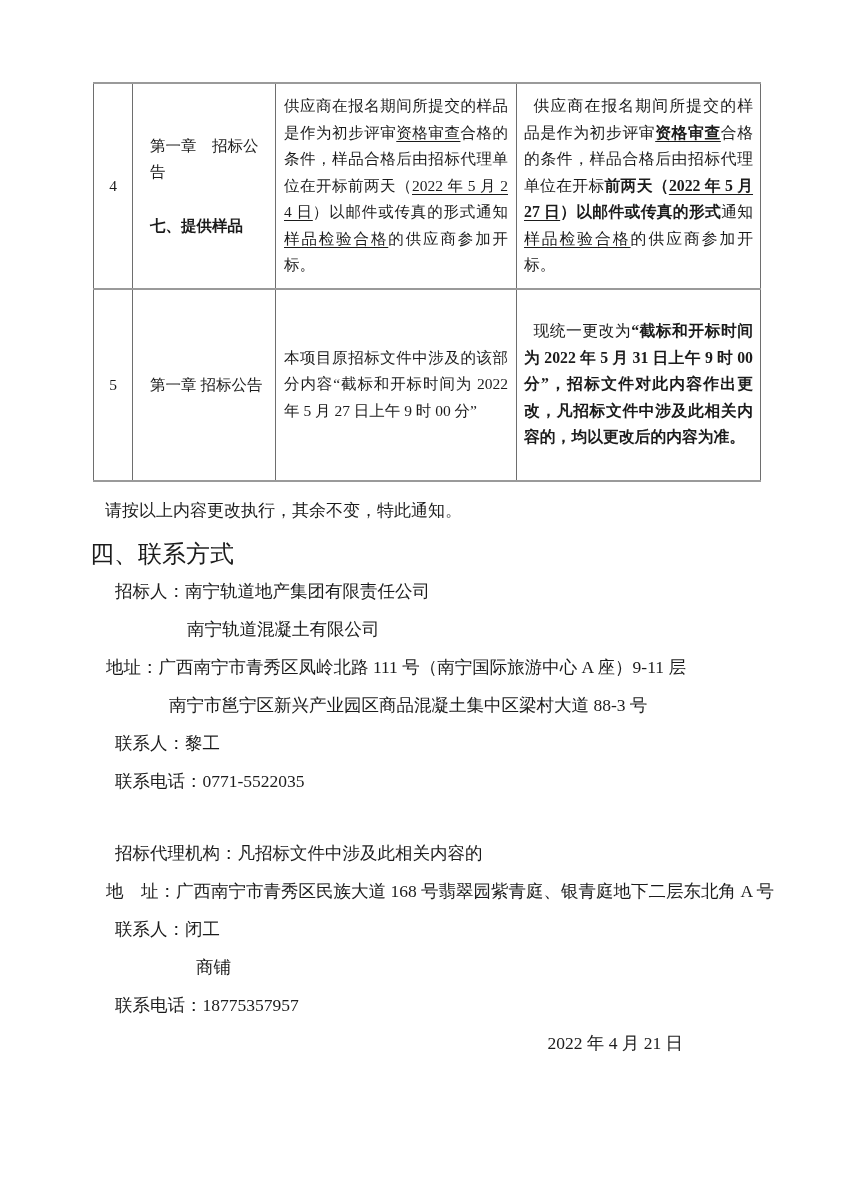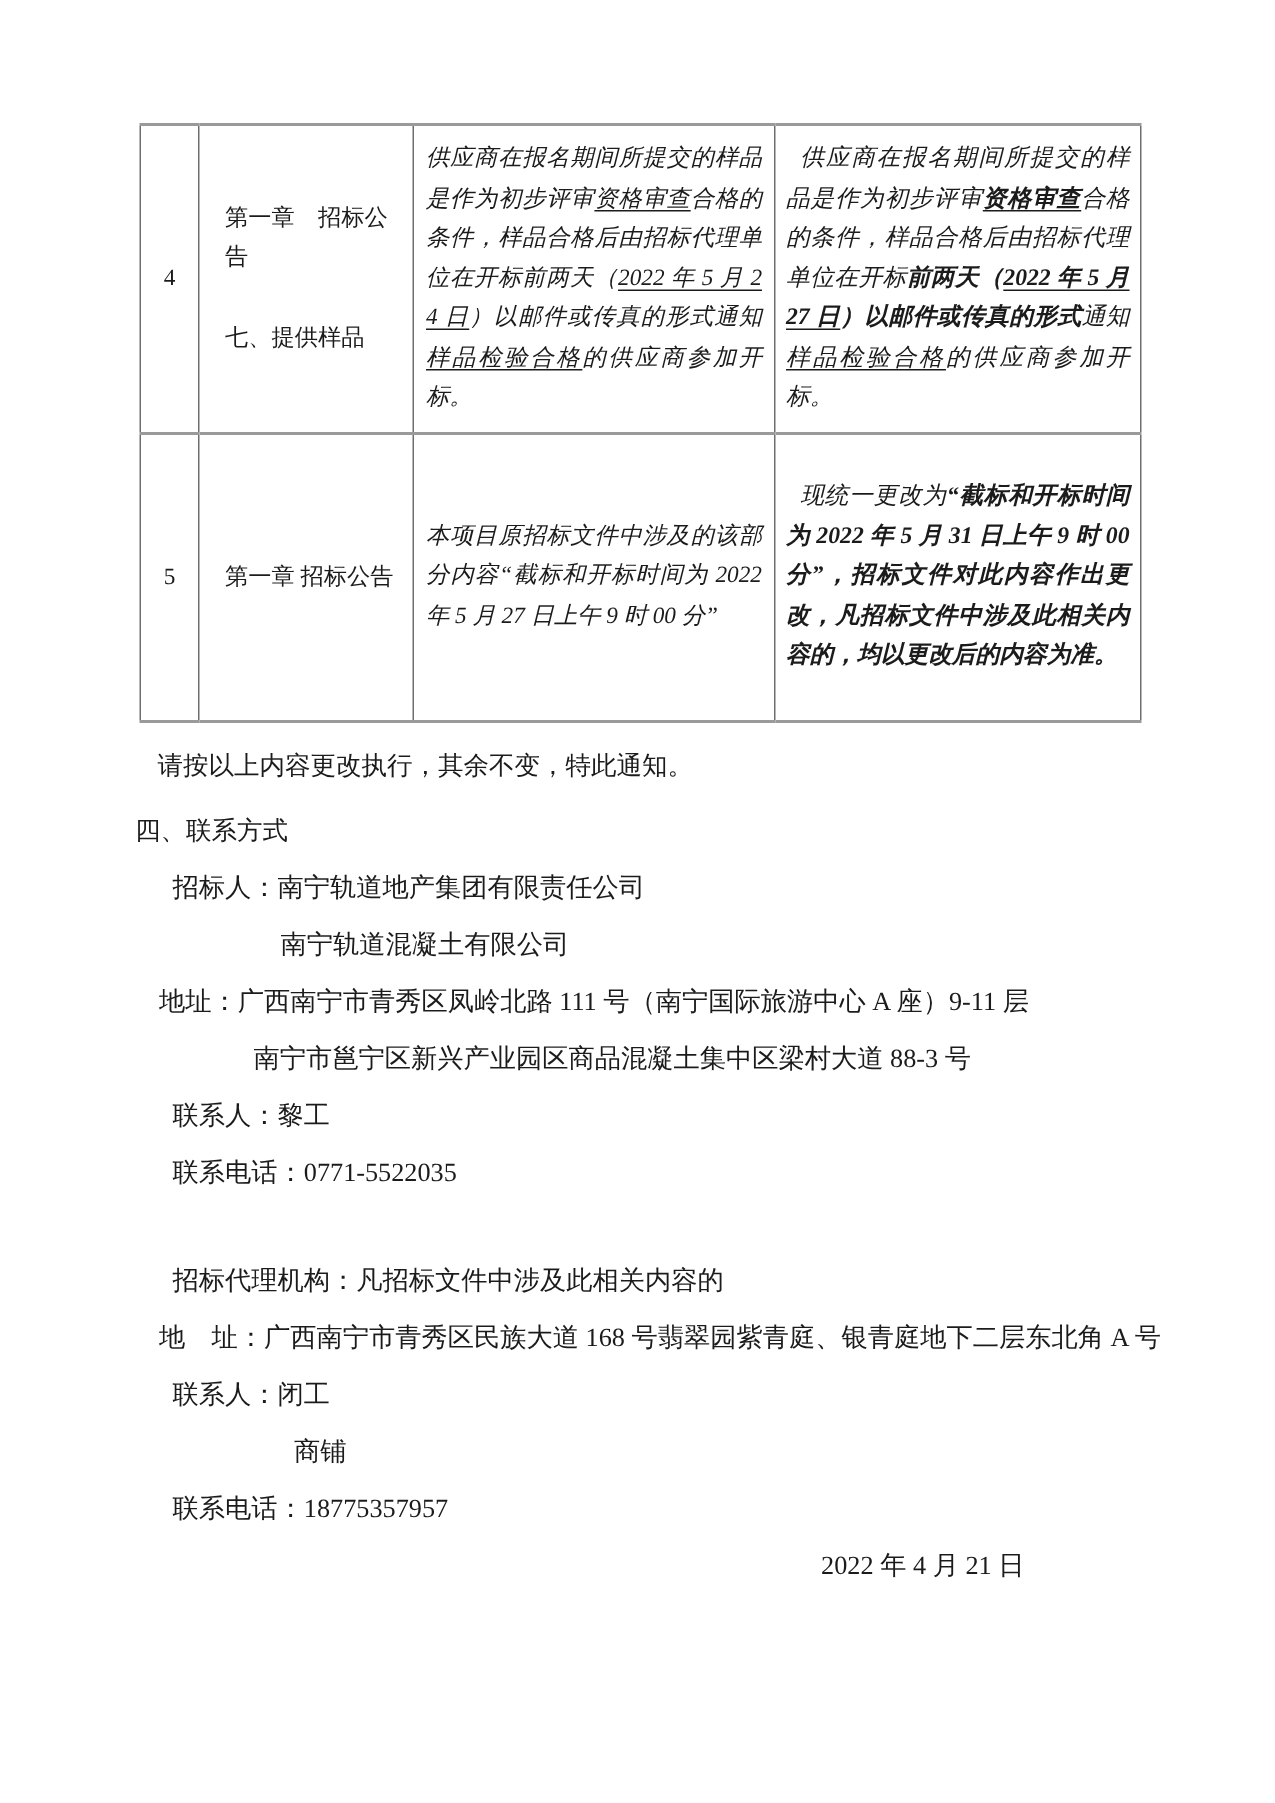--- a/index.html
+++ b/index.html
@@ -32,46 +32,45 @@
     font-size: 15.5px;
   }
   td.c-num   { width: 39px;  text-align: center; font-size: 16px; }
   td.c-sec   { width: 143px; padding: 10px 8px 10px 17px; }
   td.c-orig  { width: 241px; padding: 9px 8px; }
   td.c-chg   { width: 244px; padding: 9px 7px; }
   tr.row4 td { height: 175px; }
   tr.row5 td { height: 192px; }
 
   .sec-line { line-height: 26px; }
-  .sec-line + .sec-line { margin-top: 28px; }
+  .sec-line + .sec-line { margin-top: 28px; font-weight: bold; }
 
   .cellp {
     line-height: 26.5px;
     text-align: justify;
     text-align-last: left;
     word-break: break-all;
-    font-style: italic;
   }
   .cellp.indent { text-indent: 0.6em; }
   .c-chg .cellp { font-size: 15.8px; }
 
   .cellp span.b { font-weight: bold; }
   .cellp span.u { text-decoration: underline; text-underline-offset: 3px; }
 
   
   .p-notice {
     padding-left: 15px;
     line-height: 30px;
     font-size: 17px;
     margin-top: 14px;
   }
   .h-contact {
     margin-top: 10px;
     line-height: 36px;
-    font-size: 17px;
+    font-size: 24px;
   }
   .line {
     line-height: 38px;
     font-size: 17.5px;
     white-space: nowrap;
   }
   .ind-label  { padding-left: 25px; }  
   .ind-addr   { padding-left: 16px; }  
   .ind-cont1  { padding-left: 97px; }  
   .ind-cont2  { padding-left: 79px; }  

